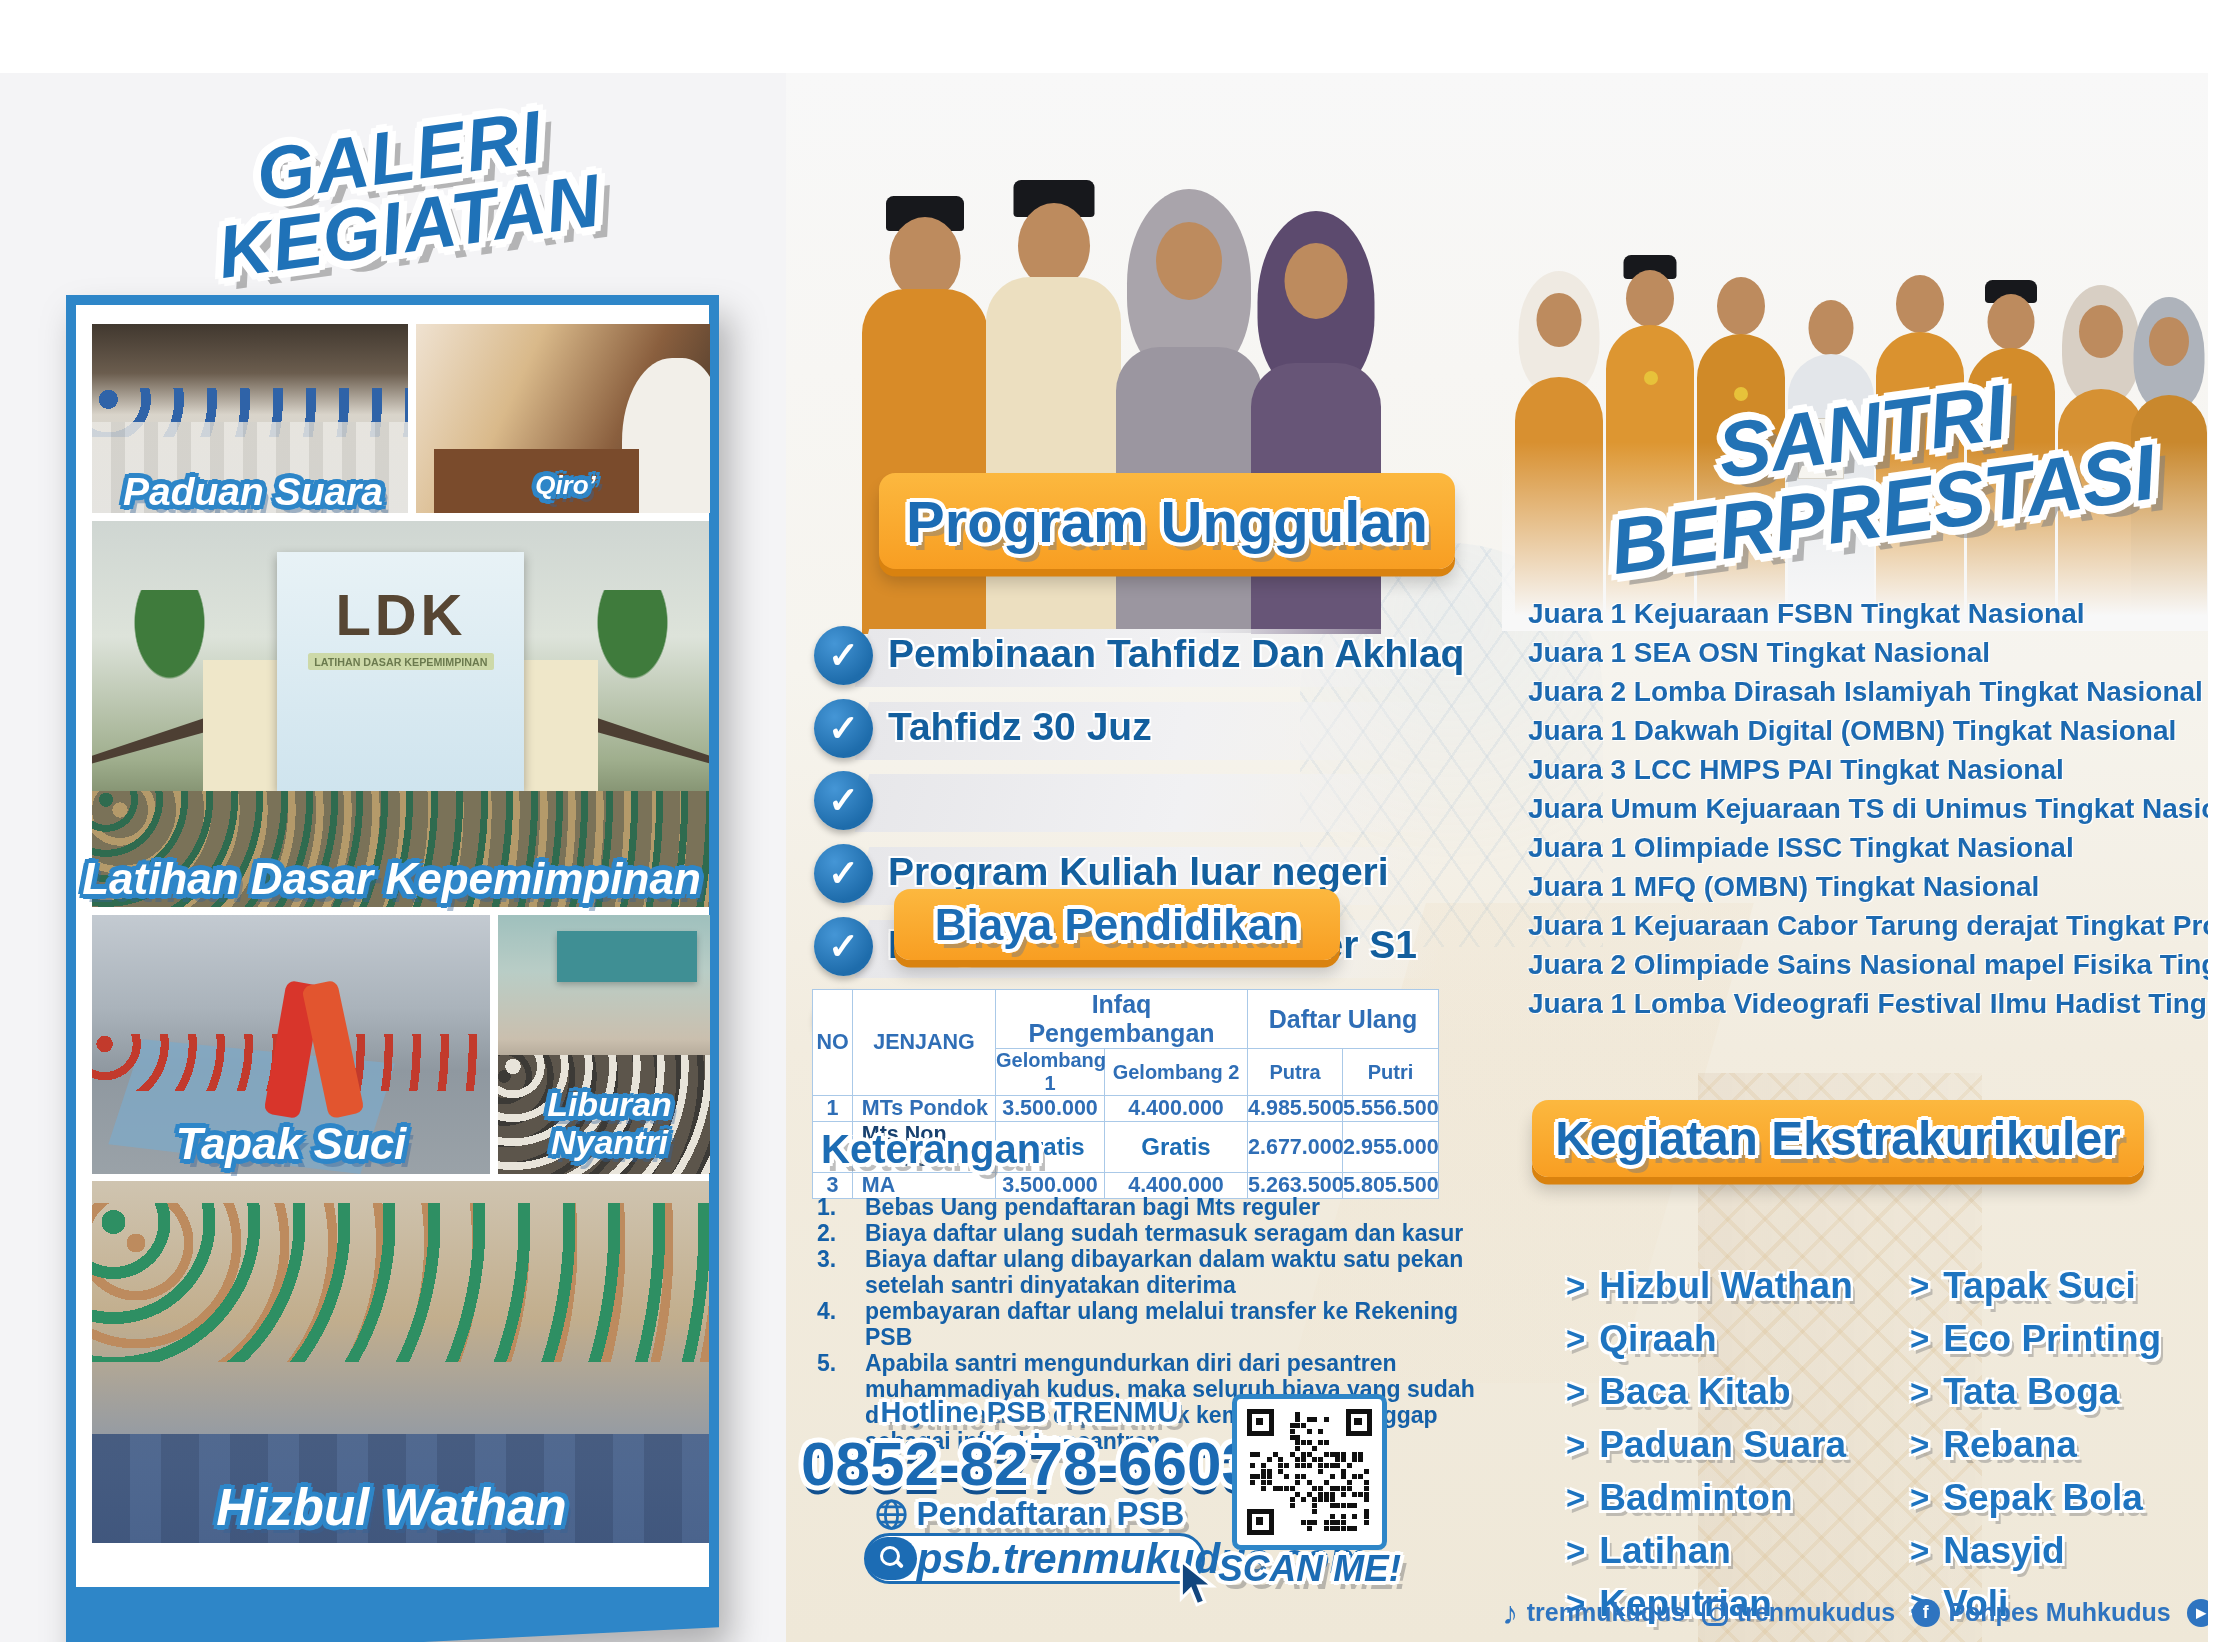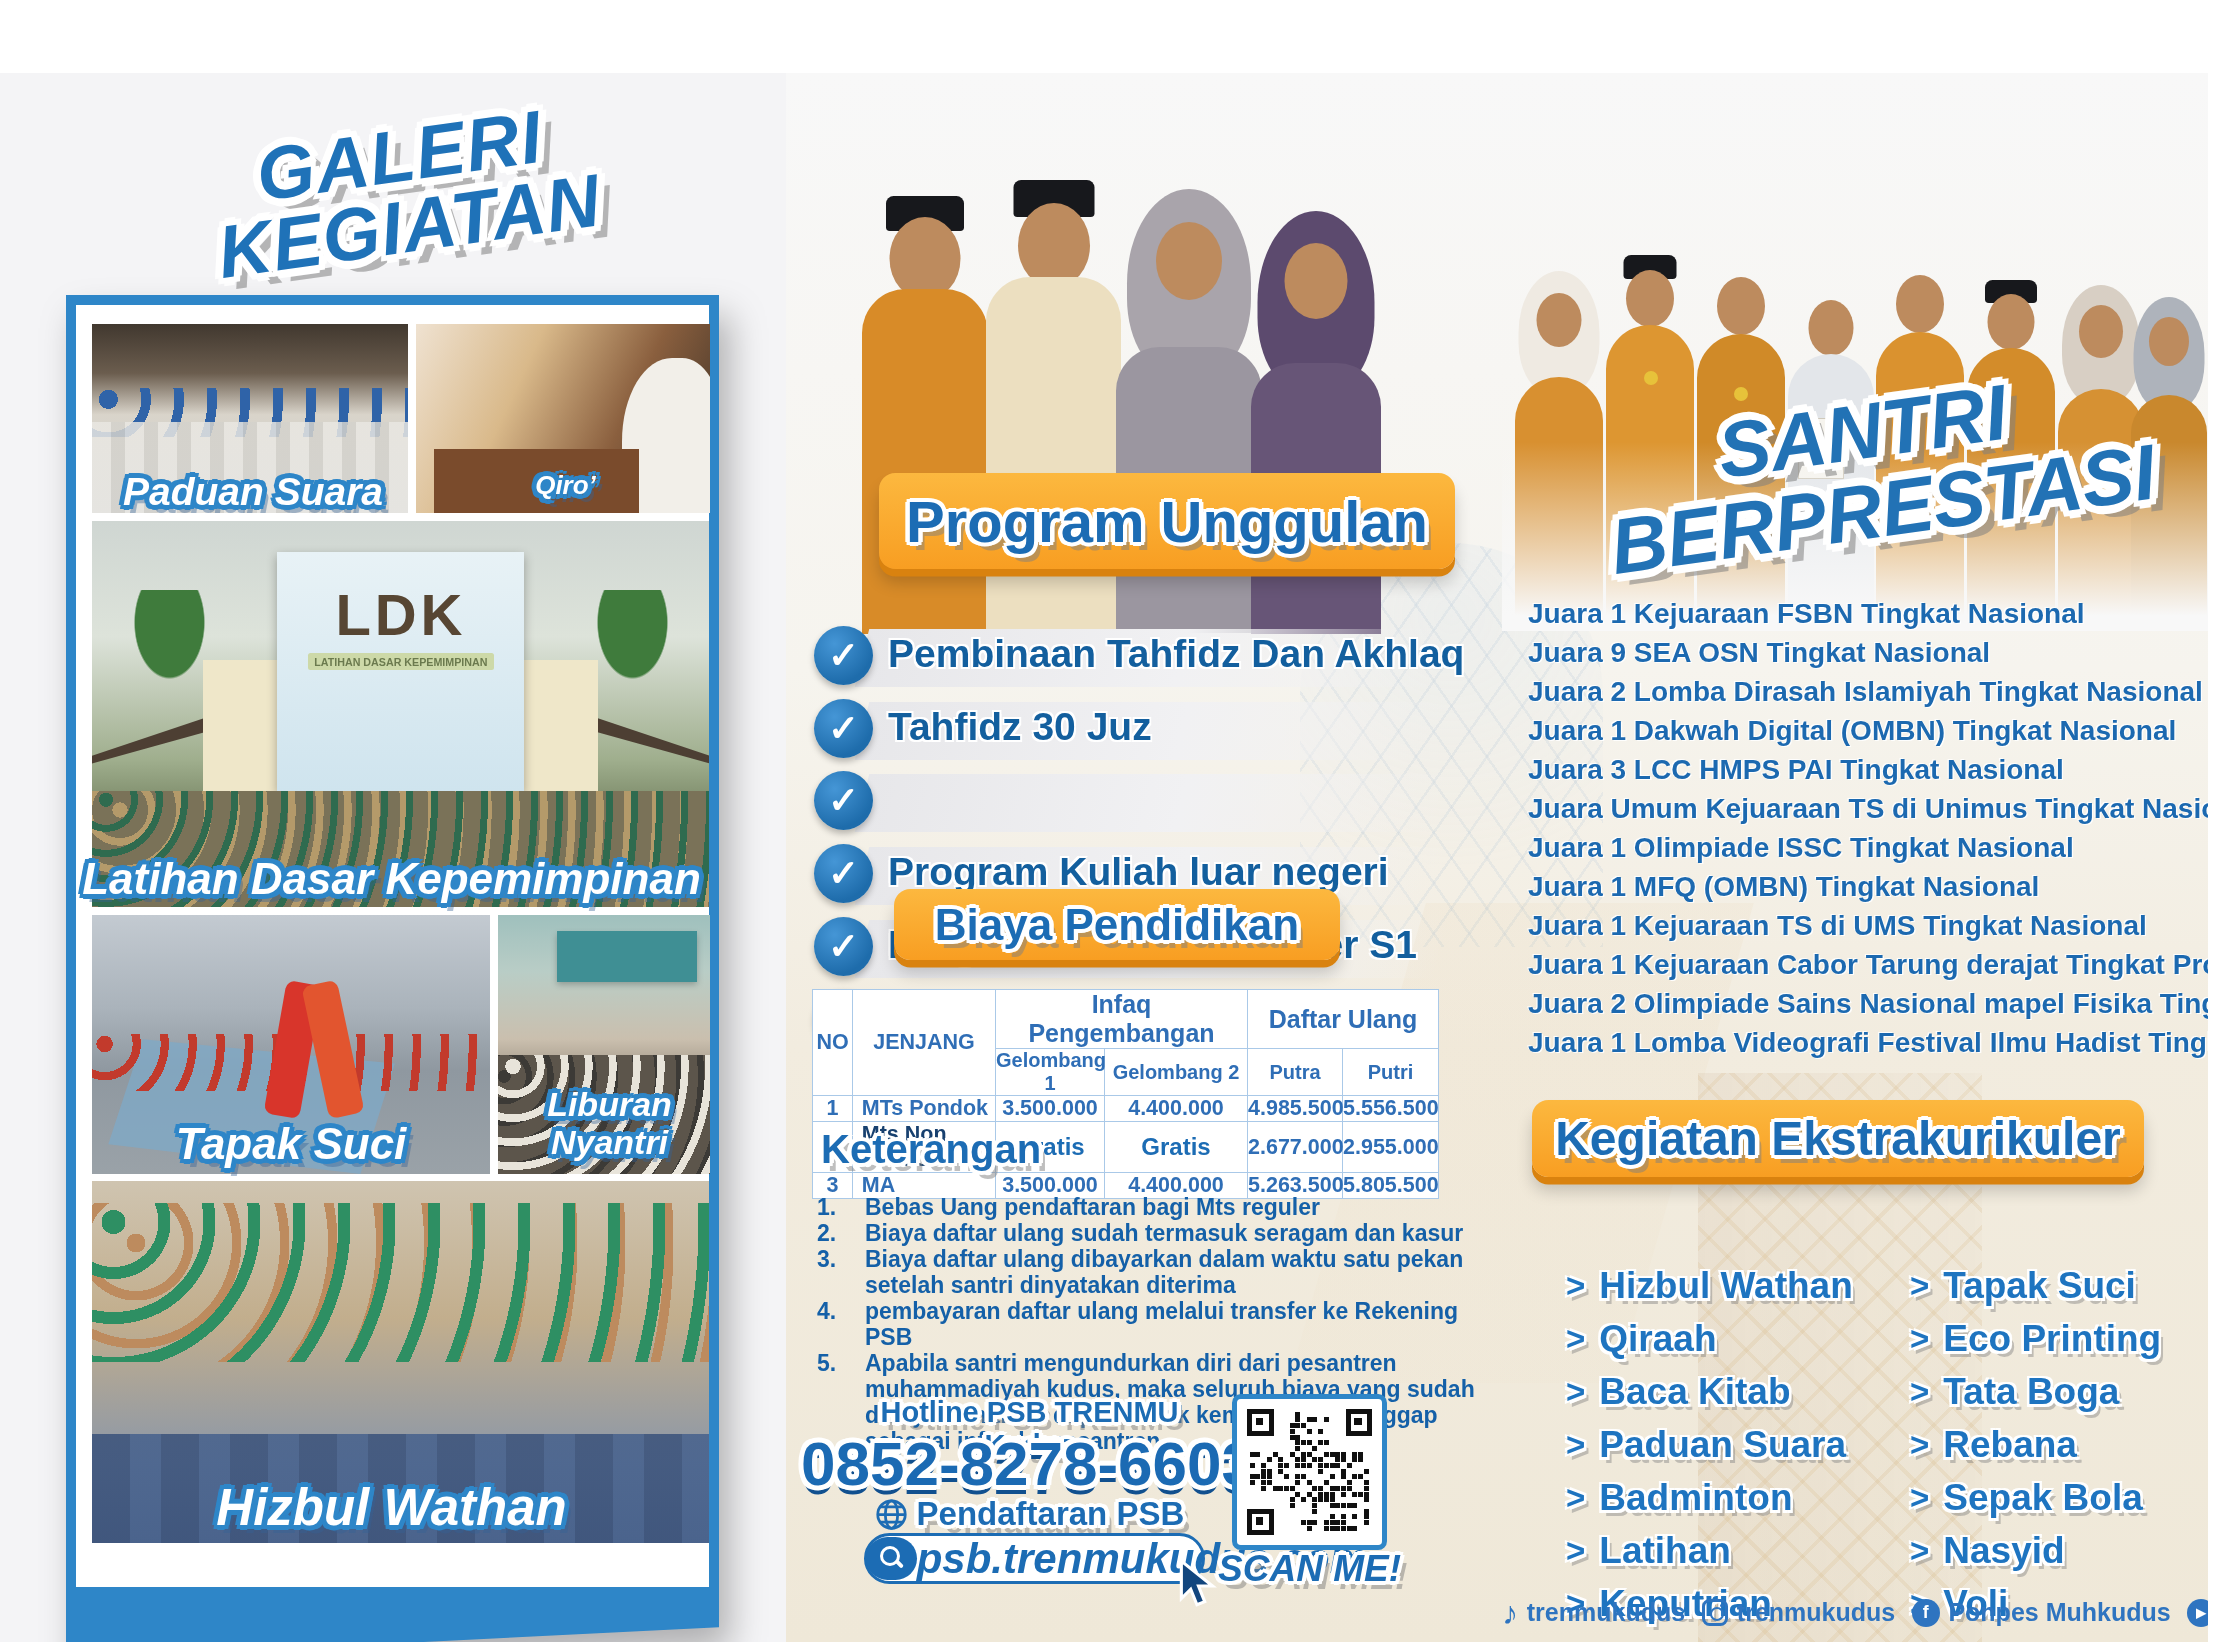--- a/index.html
+++ b/index.html
@@ -573,28 +573,27 @@
          background:linear-gradient(180deg,rgba(248,248,248,0),#f8f8f8 92%);"></div>
   </div>
 
   <div class="santri-title halo-w-big">
     <div>SANTRI</div>
     <div>BERPRESTASI</div>
   </div>
 
   <div class="ach">
     <div>Juara 1 Kejuaraan FSBN Tingkat Nasional</div>
-    <div>Juara 9 SEA OSN Tingkat Nasional</div>
+    <div>Juara 1 SEA OSN Tingkat Nasional</div>
     <div>Juara 2 Lomba Dirasah Islamiyah Tingkat Nasional</div>
     <div>Juara 1 Dakwah Digital (OMBN) Tingkat Nasional</div>
     <div>Juara 3 LCC HMPS PAI Tingkat Nasional</div>
     <div>Juara Umum Kejuaraan TS di Unimus Tingkat Nasional</div>
     <div>Juara 1 Olimpiade ISSC Tingkat Nasional</div>
     <div>Juara 1 MFQ (OMBN) Tingkat Nasional</div>
-    <div>Juara 1 Kejuaraan TS di UMS Tingkat Nasional</div>
     <div>Juara 1 Kejuaraan Cabor Tarung derajat Tingkat Provinsi</div>
     <div>Juara 2 Olimpiade Sains Nasional mapel Fisika Tingkat Nasional</div>
     <div>Juara 1 Lomba Videografi Festival Ilmu Hadist Tingkat Nasional</div>
   </div>
 
   <div class="badge" style="left:1532px;top:1100px;width:612px;height:77px;">
     <span class="halo-w" style="font-size:48px;">Kegiatan Ekstrakurikuler</span>
   </div>
 
   <div class="ex-col" style="left:1566px;">

